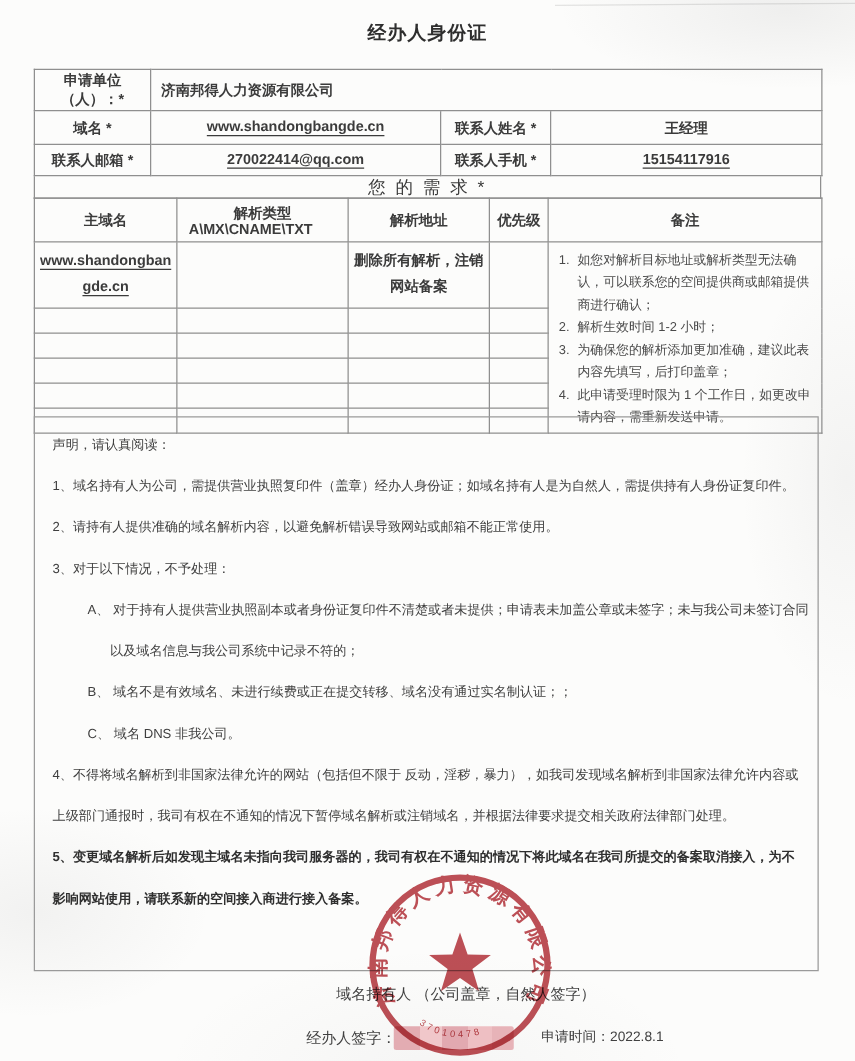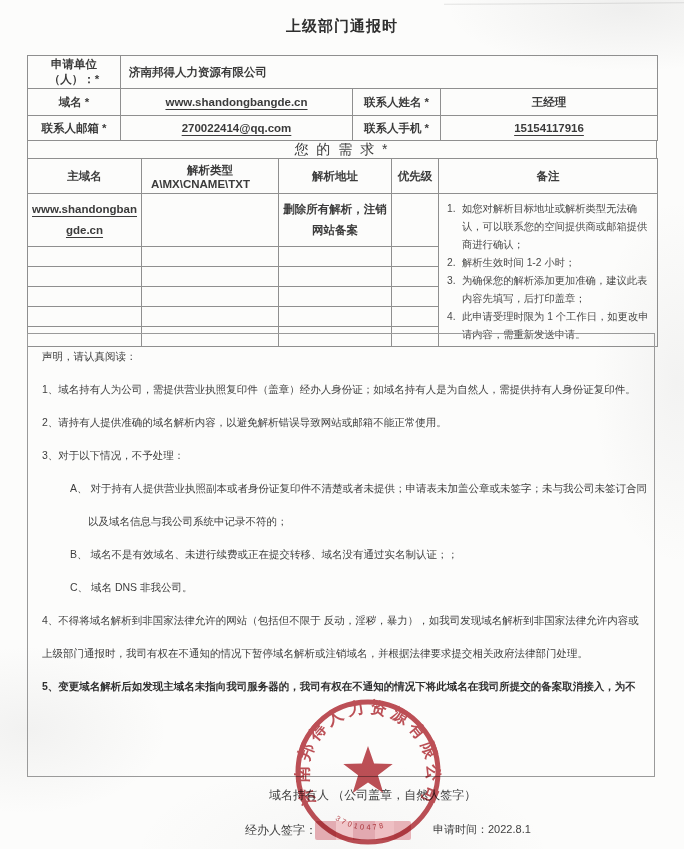--- a/index.html
+++ b/index.html
@@ -52,21 +52,21 @@
     filter:blur(.4px);}
   .seal{position:absolute;left:288px;top:692px;width:160px;height:160px;
     mix-blend-mode:multiply;opacity:.88;}
 </style>
 </head>
 <body>
 
 <div class="sheet">
   <div class="scan-edge"></div>
 
-  <div class="doc-title">上级部门通报时</div>
+  <div class="doc-title">经办人身份证</div>
 
   <div class="top-block">
     <table class="info">
       <colgroup>
           <col style="width:93px">
           <col style="width:232px">
           <col style="width:88px">
           <col style="width:217px">
         </colgroup>
       <tbody>
@@ -173,20 +173,21 @@
     <div class="dl">1、域名持有人为公司，需提供营业执照复印件（盖章）经办人身份证；如域名持有人是为自然人，需提供持有人身份证复印件。</div>
     <div class="dl">2、请持有人提供准确的域名解析内容，以避免解析错误导致网站或邮箱不能正常使用。</div>
     <div class="dl">3、对于以下情况，不予处理：</div>
     <div class="dl ind1">A、 对于持有人提供营业执照副本或者身份证复印件不清楚或者未提供；申请表未加盖公章或未签字；未与我公司未签订合同</div>
     <div class="dl ind2">以及域名信息与我公司系统中记录不符的；</div>
     <div class="dl ind1">B、 域名不是有效域名、未进行续费或正在提交转移、域名没有通过实名制认证；；</div>
     <div class="dl ind1">C、 域名 DNS 非我公司。</div>
     <div class="dl">4、不得将域名解析到非国家法律允许的网站（包括但不限于 反动，淫秽，暴力），如我司发现域名解析到非国家法律允许内容或</div>
     <div class="dl">上级部门通报时，我司有权在不通知的情况下暂停域名解析或注销域名，并根据法律要求提交相关政府法律部门处理。</div>
     <div class="dl b">5、变更域名解析后如发现主域名未指向我司服务器的，我司有权在不通知的情况下将此域名在我司所提交的备案取消接入，为不</div>
+    <div class="dl b">影响网站使用，请联系新的空间接入商进行接入备案。</div>
   </div>
 
   <div class="holder-line">域名持有人 （公司盖章，自然人签字）</div>
 
   <div class="sign-row">经办人签字：</div>
   <div class="redaction"></div>
   <div class="date-row">
     <span>申请时间：</span><span>2022.8.1</span>
   </div>
 

